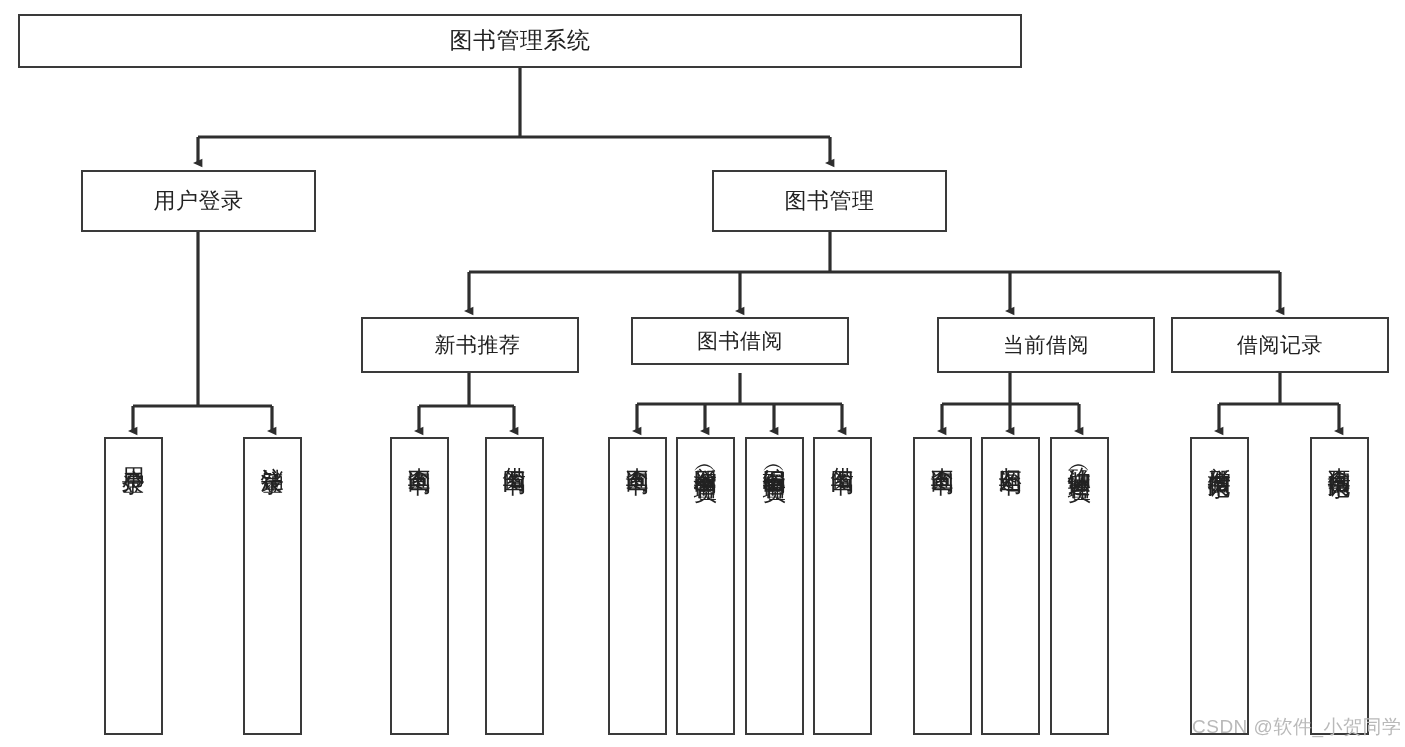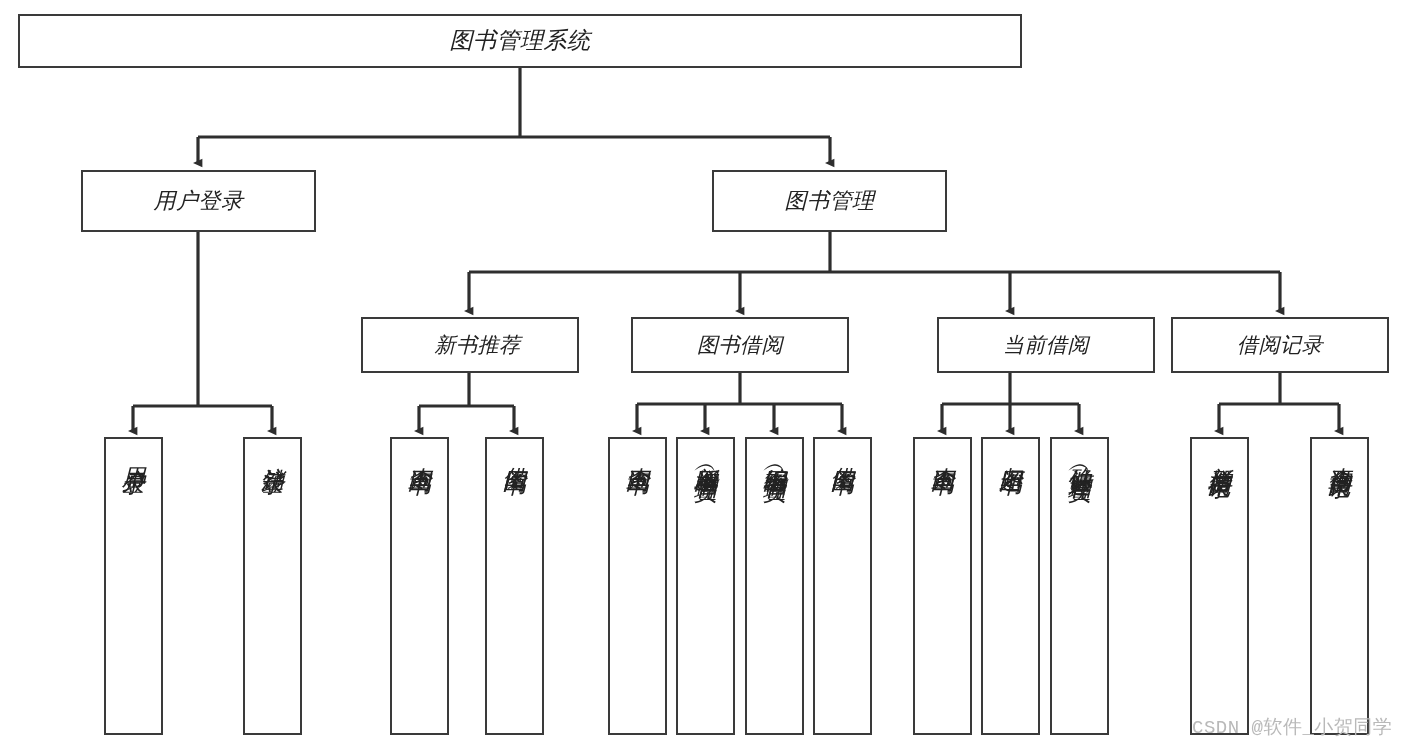--- a/index.html
+++ b/index.html
@@ -31,21 +31,20 @@
     align-items:center;
     justify-content:center;
     z-index:2;
   }
   .node .label{
     display:block;
     text-align:center;
     line-height:1.12;
     color:#222222;
     letter-spacing:0.5px;
-    font-style:italic;
   }
   .node-root .label{ font-size:23px; }
   .node-l2 .label{ font-size:22px; }
   .node-l3 .label{ font-size:21px; }
 
   .node-leaf{
     align-items:flex-start;
     justify-content:center;
     padding-top:10px;
   }
@@ -57,21 +56,21 @@
     letter-spacing:2px;
     white-space:nowrap;
   }
   .watermark{
     position:absolute;
     z-index:5;
     font-size:19px;
     color:#b9b9b9;
     white-space:nowrap;
     letter-spacing:0.5px;
-    font-family:Liberation Mono, monospace;
+    font-family:Liberation Sans, sans-serif;
   }
 </style>
 </head>
 <body>
 
 <div id="canvas" style="background: rgb(255, 255, 255);">
 
   <svg id="edges" viewBox="0 0 1405 747" xmlns="http://www.w3.org/2000/svg">
     <defs>
       <marker id="arrow" markerWidth="10" markerHeight="10" refX="5.2" refY="5" orient="auto" markerUnits="userSpaceOnUse">
@@ -130,21 +129,21 @@
   <div class="node node-l2" style="left: 81px; top: 170px; width: 235px; height: 62px;">
     <span class="label">用户登录</span>
   </div>
   <div class="node node-l2" style="left: 712px; top: 170px; width: 235px; height: 62px;">
     <span class="label">图书管理</span>
   </div>
 
   <div class="node node-l3" style="left: 361px; top: 317px; width: 218px; height: 56px; padding-left: 15px;">
     <span class="label">新书推荐</span>
   </div>
-  <div class="node node-l3" style="left: 631px; top: 317px; width: 218px; height: 56px;">
+  <div class="node node-l3" style="left: 631px; top: 317px; width: 218px; height: 48px;">
     <span class="label">图书借阅</span>
   </div>
   <div class="node node-l3" style="left: 901px; top: 317px; width: 218px; height: 56px; margin-left: 36px;">
     <span class="label">当前借阅</span>
   </div>
   <div class="node node-l3" style="left: 1171px; top: 317px; width: 218px; height: 56px;">
     <span class="label">借阅记录</span>
   </div>
 
   <div class="node node-leaf" style="left: 104px; top: 437px; width: 59px; height: 298px;">

